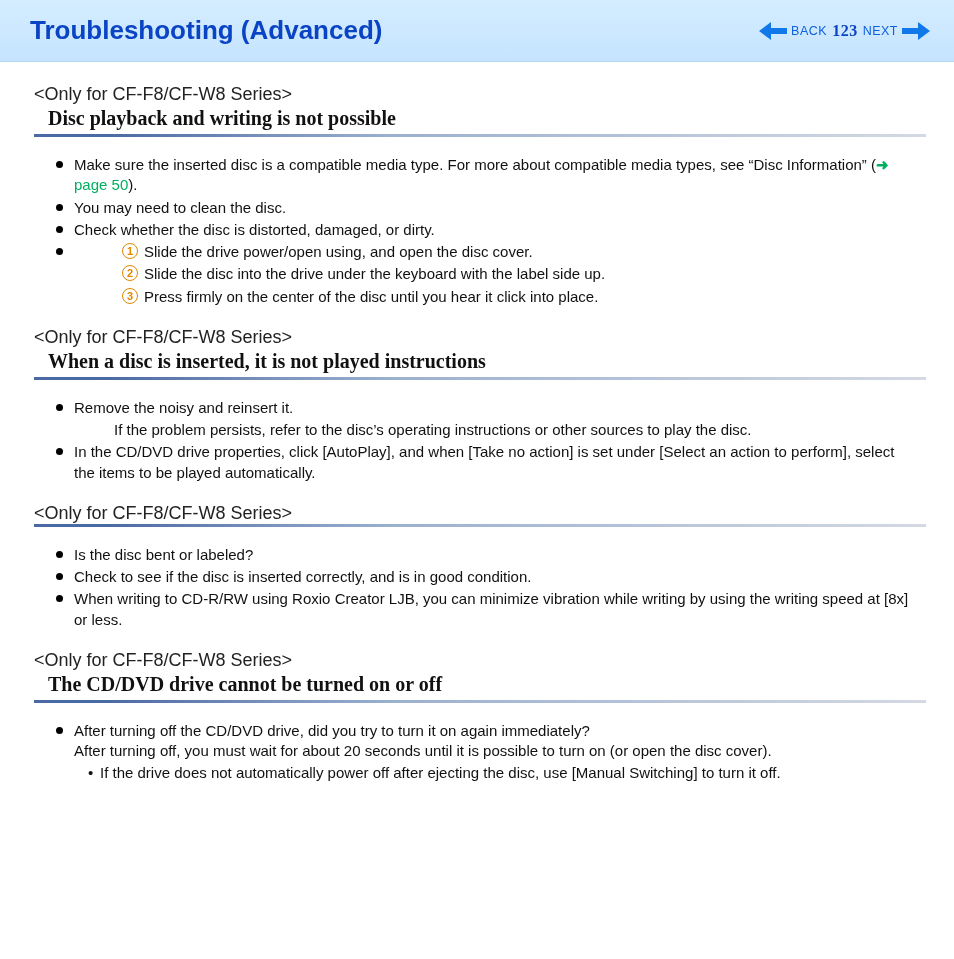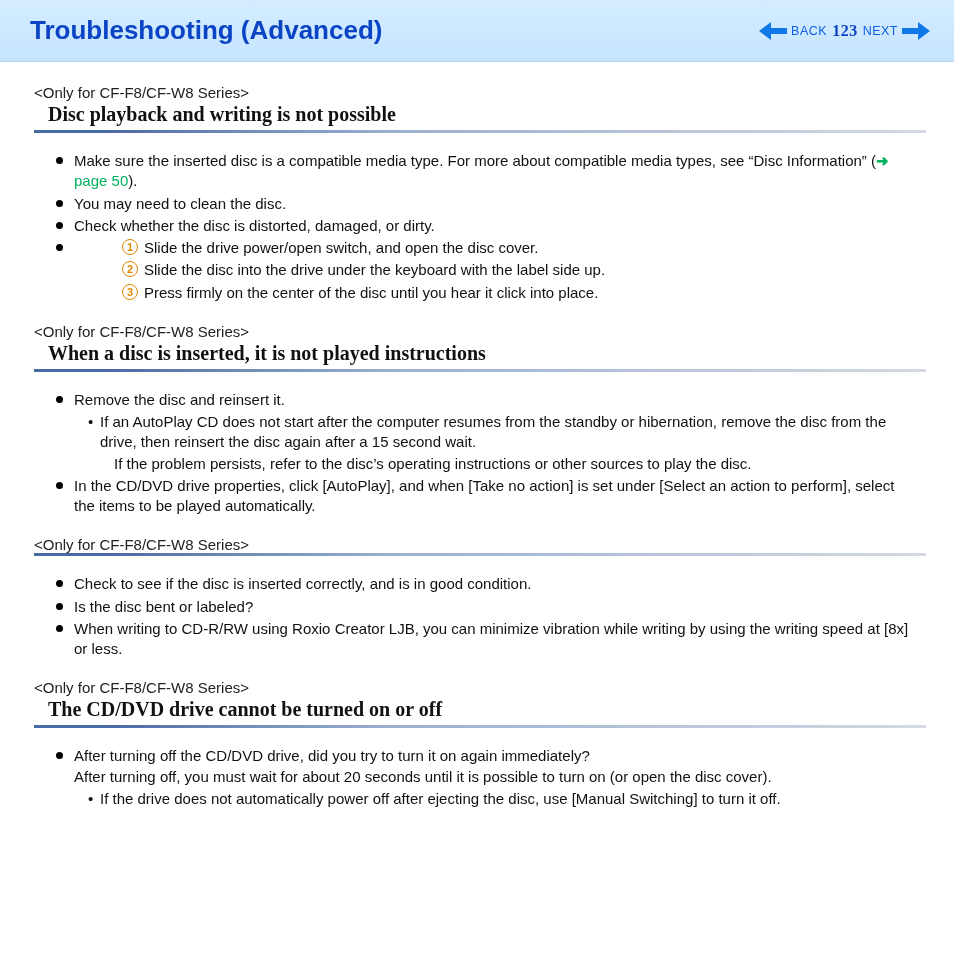--- a/index.html
+++ b/index.html
@@ -27,21 +27,21 @@
   font-weight:bold;
   color:#0a44c5;
   font-size:26px;
   flex:1;
 }
 .nav { display:flex; align-items:center; font-size:13px; letter-spacing:0.5px;}
 .nav-arrow svg { display:block; }
 .nav-label { color:#1060e0; font-family:Arial; font-size:12.5px; font-weight:500; padding:0 2px; cursor:pointer;}
 .page-num { color:#0a44c5; font-weight:bold; font-size:16px; font-family:"Times New Roman", serif; padding:0 3px;}
 .content { padding: 22px 28px 0 34px; }
-.tag { font-size:15px; color:#222; }
+.tag { font-size:18px; color:#222; }
 .section-title {
   font-family:"Times New Roman", Times, serif;
   font-weight:bold;
   font-size:20px;
   padding: 2px 0 4px 14px;
 }
 .hr {
   height:3px;
   background: linear-gradient(to right,#4a6aa3 0,#4a6aa3 8%,#9bb0cf 40%,#d4d9e3 100%);
   margin-bottom:18px;
@@ -99,46 +99,45 @@
   <ul class="main">
     <li>
       <span>Make sure the inserted disc is a compatible media type. For more about compatible media types, see “Disc Information” (</span><span class="arrow-green">➜ </span><a class="link-green">page 50</a><span>).</span>
     </li>
     <li>
       <span>You may need to clean the disc.</span>
     </li>
     <li>Check whether the disc is distorted, damaged, or dirty.</li>
     <li>
       <ol class="steps">
-        <li>Slide the drive power/open switch, and open the disc cover.</li>
+        <li>Slide the drive power/open using, and open the disc cover.</li>
         <li>Slide the disc into the drive under the keyboard with the label side up.</li>
         <li>Press firmly on the center of the disc until you hear it click into place.</li>
       </ol>
     </li>
   </ul>
 
   <div class="tag">&lt;Only for CF-F8/CF-W8 Series&gt;</div>
   <div class="section-title">When a disc is inserted, it is not played instructions</div>
   <div class="hr"></div>
   <ul class="main">
     <li>
-      <span>Remove the disc and reinsert it.</span>
+      <span>Remove the noisy and reinsert it.</span>
       <div class="sub">
-        <div class="sub-line">If an AutoPlay CD does not start after the computer resumes from the standby or hibernation, remove the disc from the drive, then reinsert the disc again after a 15 second wait.</div>
         <div class="indent" style="padding-left:12px;">If the problem persists, refer to the disc’s operating instructions or other sources to play the disc.</div>
       </div>
     </li>
     <li>In the CD/DVD drive properties, click [AutoPlay], and when [Take no action] is set under [Select an action to perform], select the items to be played automatically.</li>
   </ul>
 
   <div class="tag">&lt;Only for CF-F8/CF-W8 Series&gt;</div>
   <div class="hr"></div>
   <ul class="main">
+    <li>Is the disc bent or labeled?</li>
     <li>Check to see if the disc is inserted correctly, and is in good condition.</li>
-    <li>Is the disc bent or labeled?</li>
     <li>When writing to CD-R/RW using Roxio Creator LJB, you can minimize vibration while writing by using the writing speed at [8x] or less.</li>
   </ul>
 
   <div class="tag">&lt;Only for CF-F8/CF-W8 Series&gt;</div>
   <div class="section-title">The CD/DVD drive cannot be turned on or off</div>
   <div class="hr"></div>
   <ul class="main">
     <li>
       <span>After turning off the CD/DVD drive, did you try to turn it on again immediately?</span><br>
       <span>After turning off, you must wait for about 20 seconds until it is possible to turn on (or open the disc cover).</span>

